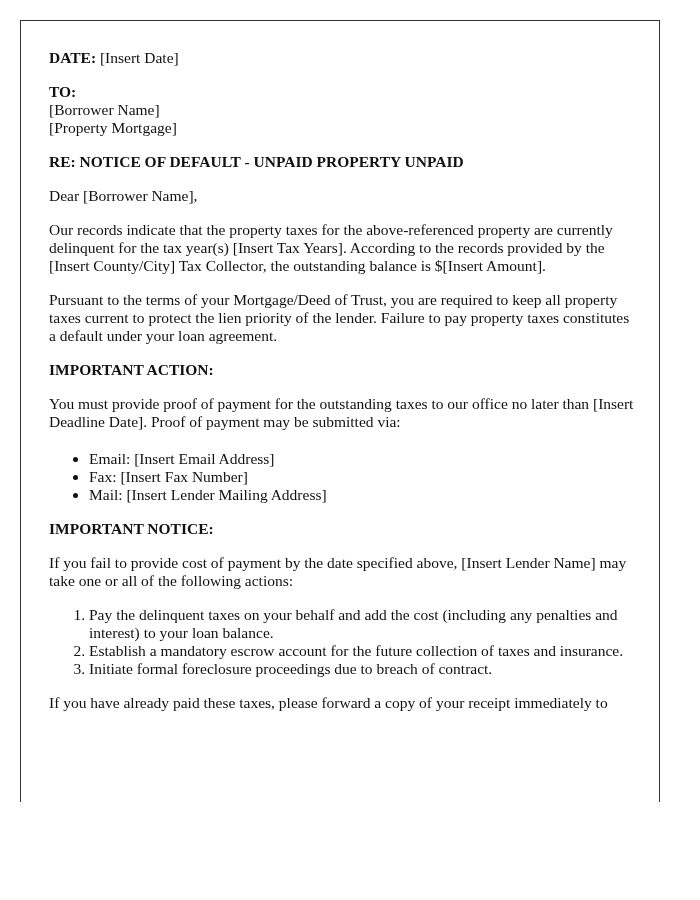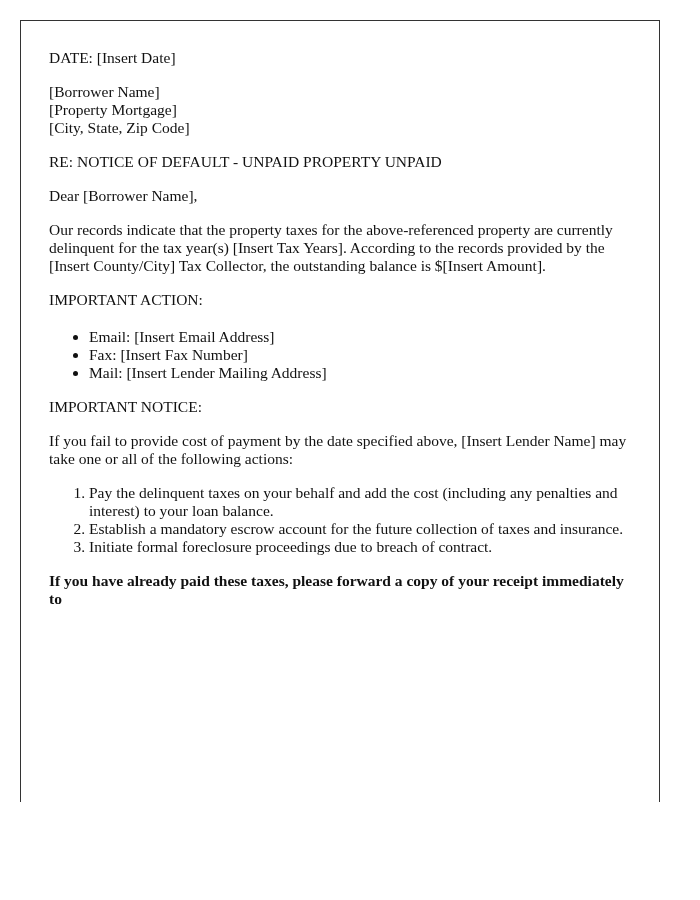--- a/index.html
+++ b/index.html
@@ -32,70 +32,71 @@
     .content {
       position: absolute;
       left: 28px;
       top: 28px;
       width: 590px;
     }
     p {
       margin: 0 0 16px 0;
     }
     b, .bold {
-      font-weight: normal;
+      font-weight: bold;
     }
     ul, ol {
       margin: 0 0 16px 0;
       padding-left: 40px;
     }
     ul li, ol li {
       margin: 0;
     }
     ul {
       list-style-type: disc;
       margin-top: 19px;
     }
     .clip-line {
       margin: 0;
-      font-weight: bold;
     }
   </style>
 </head>
 <body>
 
 <div class="frame">
   <div class="content">
 
     <p>
       <b>DATE:</b>
       <span>[Insert Date]</span>
     </p>
 
     <p class="lines">
+      <b style="display:block">TO:</b>
       <span style="display:block">[Borrower Name]</span>
       <span style="display:block">[Property Mortgage]</span>
-      <span style="display:block">[City, State, Zip Code]</span>
     </p>
 
     <p>
       <b>RE: NOTICE OF DEFAULT - UNPAID PROPERTY UNPAID</b>
     </p>
 
 
 
     <p>Dear [Borrower Name],</p>
 
     <p>Our records indicate that the property taxes for the above-referenced property are currently delinquent for the tax year(s) [Insert Tax Years]. According to the records provided by the [Insert County/City] Tax Collector, the outstanding balance is $[Insert Amount].</p>
 
+    <p>Pursuant to the terms of your Mortgage/Deed of Trust, you are required to keep all property taxes current to protect the lien priority of the lender. Failure to pay property taxes constitutes a default under your loan agreement.</p>
 
     <p>
       <b>IMPORTANT ACTION:</b>
     </p>
 
+    <p>You must provide proof of payment for the outstanding taxes to our office no later than [Insert Deadline Date]. Proof of payment may be submitted via:</p>
 
     <ul>
       <li>Email: [Insert Email Address]</li>
       <li>Fax: [Insert Fax Number]</li>
       <li>Mail: [Insert Lender Mailing Address]</li>
     </ul>
 
     <p>
       <b>IMPORTANT NOTICE:</b>
     </p>

